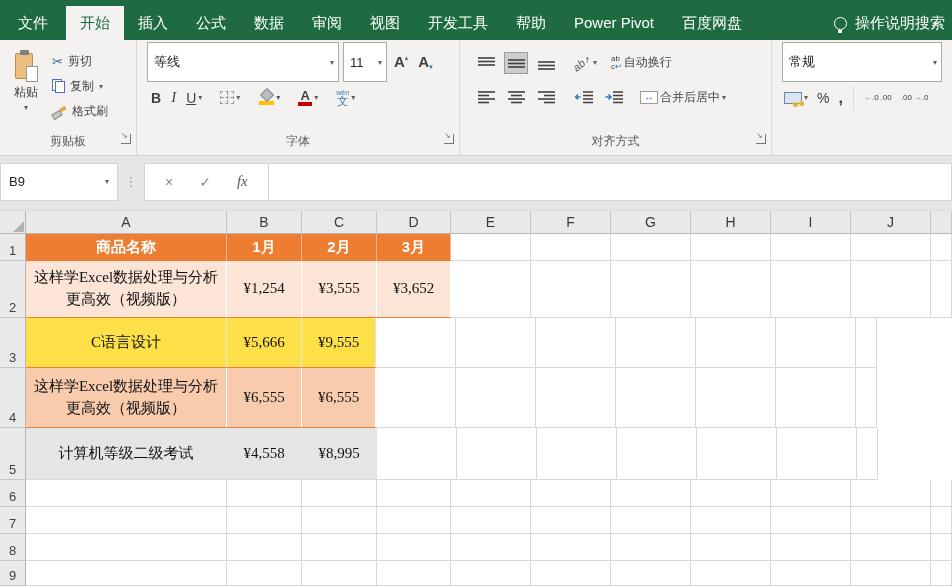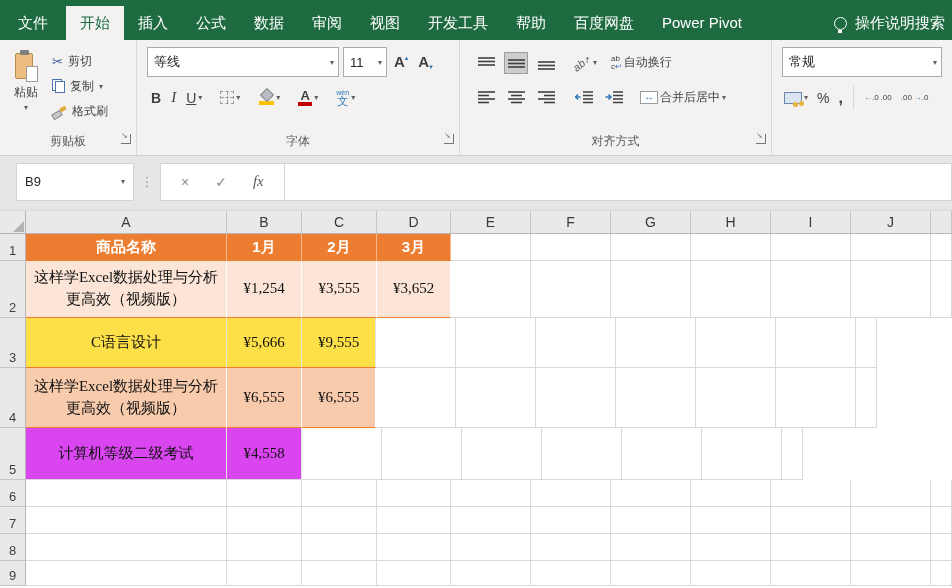--- a/index.html
+++ b/index.html
@@ -38,21 +38,21 @@
   .copy-ic { position:relative; width:13px; height:14px; }
   .copy-ic::before,.copy-ic::after { content:""; position:absolute; width:8px; height:10px; background:#fff; border:1px solid #4a74b0; }
   .copy-ic::before { left:0; top:0; } .copy-ic::after { right:0; bottom:0; }
   .brush { position:relative; width:15px; height:13px; }
   .brush::before { content:""; position:absolute; left:0; top:7px; width:8px; height:4px; background:#c9c9c9; border:1px solid #8f8f8f; transform:rotate(-32deg); }
   .brush::after { content:""; position:absolute; right:1px; top:2px; width:6px; height:4px; background:#e3a83b; transform:rotate(-32deg); }
 
   
   .grp-font { width:323px; }
   .f-row1 { display:flex; align-items:center; gap:4px; padding:2px 0 0 10px; height:30px; }
-  .combo { background:#fff; border:1px solid #ababab; height:30px; display:flex; align-items:center; justify-content:space-between; padding:0 4px 0 6px; font-size:13px; color:#262626; cursor:pointer; }
+  .combo { background:#fff; border:1px solid #ababab; height:40px; display:flex; align-items:center; justify-content:space-between; padding:0 4px 0 6px; font-size:13px; color:#262626; cursor:pointer; }
   .combo-font { width:192px; }
   .combo-size { width:44px; }
   .af-btn { display:flex; align-items:flex-start; padding:2px 3px; cursor:pointer; }
   .af { font-size:15px; color:#3f3f3f; font-weight:600; line-height:16px; }
   .caret { font-size:7px; color:#2e75b6; line-height:7px; }
   .f-row2 { display:flex; align-items:center; gap:10px; padding:9px 0 0 14px; height:34px; }
   .tool { display:flex; align-items:center; gap:2px; cursor:pointer; }
   .b-btn { font-weight:800; font-size:14px; color:#3f3f3f; }
   .i-btn { font-style:italic; font-family:"Liberation Serif",serif; font-size:15px; color:#3f3f3f; }
   .u-btn { text-decoration:underline; font-size:14px; color:#3f3f3f; }
@@ -89,21 +89,21 @@
   .n-row1 { padding:2px 0 0 10px; height:30px; display:flex; align-items:center; }
   .combo-numfmt { width:160px; }
   .n-row2 { display:flex; align-items:center; gap:9px; padding:9px 0 0 12px; height:34px; }
   .money { width:18px; height:12px; border:1px solid #6b87b0; background:#dbe5f1; position:relative; }
   .money::after { content:""; position:absolute; right:-3px; bottom:-3px; width:5px; height:5px; border-radius:50%; background:#e8b33a; box-shadow:-6px 1px 0 #e8b33a; }
   .pct { font-size:14px; color:#3f3f3f; }
   .comma { font-size:16px; font-weight:700; color:#3f3f3f; }
   .num-sep { border-left:1px solid #d8d8d8; height:24px; margin:0 1px; }
 
   
-  .fbar { height:55px; background:#e6e6e6; display:flex; align-items:center; padding:0 0 2px 16px; border-bottom:2px solid #e0e0e0; }
+  .fbar { height:55px; background:#e6e6e6; display:flex; align-items:center; padding:0 0 2px 0; border-bottom:2px solid #e0e0e0; }
   .namebox { width:118px; height:38px; background:#fff; border:1px solid #d4d4d4; display:flex; align-items:center; justify-content:space-between; padding:0 8px; font-size:13px; color:#262626; }
   .dots { width:26px; text-align:center; color:#9a9a9a; font-size:13px; }
   .fx-btns { height:38px; background:#fff; border:1px solid #d4d4d4; display:flex; align-items:center; gap:26px; padding:0 20px; }
   .fxb { color:#8a8a8a; font-size:14px; cursor:pointer; }
   .fxi { font-family:"Liberation Serif",serif; font-style:italic; color:#595959; font-size:15px;text-align:right; }
   .finput { flex:1; height:38px; background:#fff; border:1px solid #d4d4d4; border-left:none; }
 
   
   .sheet { width:952px; }
   .ghead { display:flex; height:23px; }
@@ -111,38 +111,38 @@
   .corner .tri { position:absolute; right:1px; bottom:1px; width:0; height:0; border-left:11px solid transparent; border-bottom:11px solid #b2b2b2; }
   .col-h { background:#e9e9e9; border-right:1px solid #c6c6c6; border-bottom:1px solid #b7b7b7; font-size:14px; color:#3a3a3a; display:flex; align-items:center; justify-content:center; flex:none; }
   .grow { display:flex; }
   .row-h { width:26px; flex:none; background:#e9e9e9; border-right:1px solid #b7b7b7; border-bottom:1px solid #c6c6c6; font-size:13px; color:#3f3f3f; display:flex; align-items:flex-end; justify-content:center; padding-bottom:2px; }
   .cell { flex:none; display:flex; align-items:center; justify-content:center; overflow:hidden; font-family:"Liberation Serif",serif; font-size:15px; color:#111; text-align:center; line-height:1.45; padding:0 5px; }
   .c-empty { background:#fff; border-right:1px solid #d9d9d9; border-bottom:1px solid #d9d9d9; }
   .c-th { background:#ED7D31; color:#fff; font-weight:700; font-family:"Liberation Sans",sans-serif; font-size:15px; border-right:1px solid rgba(255,255,255,.45); border-bottom:1px solid #ED7D31; }
   .c-b1 { background:#FCE4D6; border-right:1px solid #fff; border-bottom:1px solid #ED7D31; }
   .c-b2 { background:#F8CBAD; border-right:1px solid #fff; border-bottom:1px solid #ED7D31; }
   .c-wt { background:#fde047; border-right:1px solid #e3e3e3; border-bottom:1px solid #ED7D31; }
-  .c-wb { background:#d946ef; border-right:1px solid #e3e3e3; border-bottom:1px solid #d9d9d9; }
+  .c-wb { background:#e5e5e5; border-right:1px solid #e3e3e3; border-bottom:1px solid #d9d9d9; }
 </style>
 </head>
 <body>
 
 <div class="tabbar">
   <div id="tabs-host" style="display:flex;align-items:flex-end;">
       <div class="tab file">文件</div>
       <div class="tab active">开始</div>
       <div class="tab">插入</div>
       <div class="tab">公式</div>
       <div class="tab">数据</div>
       <div class="tab">审阅</div>
       <div class="tab">视图</div>
       <div class="tab">开发工具</div>
       <div class="tab">帮助</div>
+      <div class="tab">Power Pivot</div>
       <div class="tab">百度网盘</div>
-      <div class="tab">Power Pivot</div>
     </div>
   <div class="tab-spacer"></div>
   <div class="assist">
     <span class="bulb"></span>
     <span>操作说明搜索</span>
   </div>
 </div>
 
 <div class="ribbon">
 
@@ -465,20 +465,21 @@
         <div class="cell c-empty" style="width: 80px;"></div>
         <div class="cell c-empty" style="width: 80px;"></div>
         <div class="cell c-empty" style="width: 80px;"></div>
         <div class="cell c-empty" style="width: 80px;"></div>
         <div class="cell c-empty" style="width: 21px;"></div>
       </div>
       <div class="grow" style="height: 52px;">
         <div class="row-h">5</div>
         <div class="cell c-wb" style="width: 201px;">计算机等级二级考试</div>
         <div class="cell c-wb" style="width: 75px;">¥4,558</div>
+        <div class="cell c-wb" style="width: 75px;">¥8,995</div>
         <div class="cell c-empty" style="width: 80px;"></div>
         <div class="cell c-empty" style="width: 80px;"></div>
         <div class="cell c-empty" style="width: 80px;"></div>
         <div class="cell c-empty" style="width: 80px;"></div>
         <div class="cell c-empty" style="width: 80px;"></div>
         <div class="cell c-empty" style="width: 80px;"></div>
         <div class="cell c-empty" style="width: 21px;"></div>
       </div>
       <div class="grow" style="height: 27px;">
         <div class="row-h">6</div>

